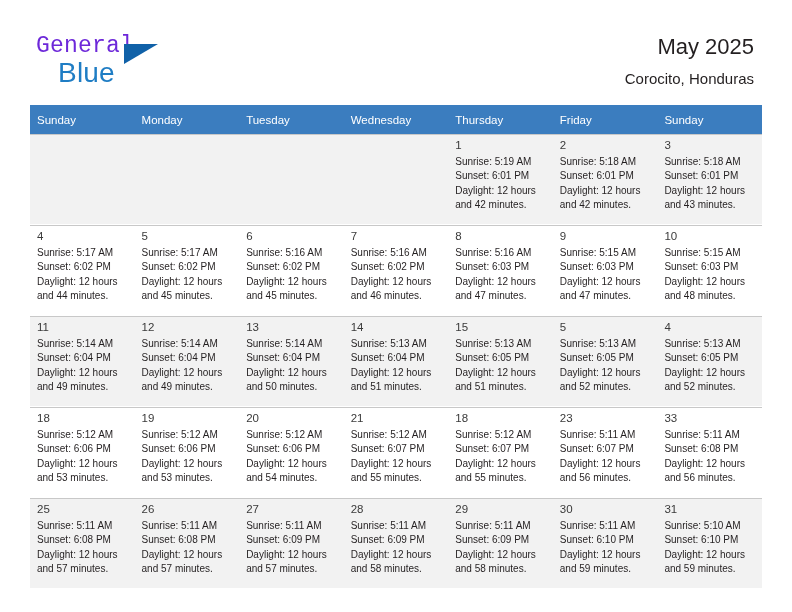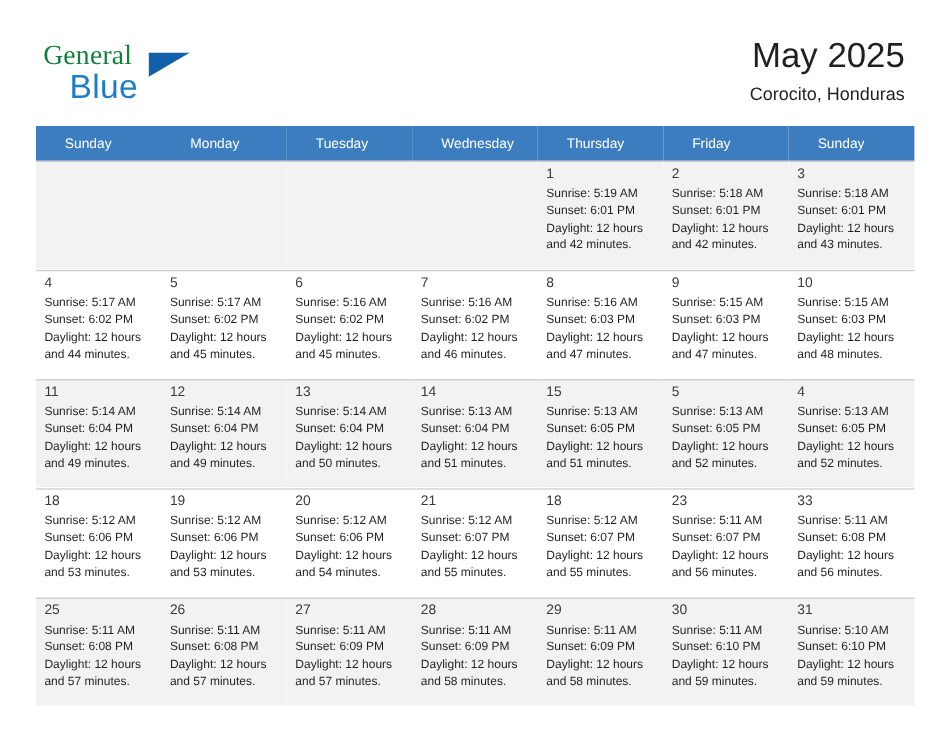--- a/index.html
+++ b/index.html
@@ -35,22 +35,22 @@
     top: 33px;
     width: 200px;
     height: 56px;
   }
   .brand-general {
     position: absolute;
     left: 0;
     top: 0;
     font-size: 23px;
     letter-spacing: 0.2px;
-    color: #15803d;
-    font-family: Liberation Serif, serif;
+    color: #6d28d9;
+    font-family: Liberation Mono, monospace;
   }
   .brand-blue {
     position: absolute;
     left: 22px;
     top: 24px;
     font-size: 28px;
     letter-spacing: 0.2px;
     color: #1f7dc4;
     font-family: "Liberation Sans", sans-serif;
   }
@@ -64,21 +64,21 @@
     border-bottom: 20px solid transparent;
   }
 
   .title-block {
     position: absolute;
     right: 38px;
     top: 30px;
     text-align: right;
   }
   .cal-title {
-    font-size: 29px;
+    font-size: 22px;
     color: #231f20;
     line-height: 34px;
     white-space: nowrap;
   }
   .cal-subtitle {
     margin-top: 5px;
     font-size: 15px;
     color: #231f20;
     line-height: 19px;
     white-space: nowrap;
@@ -93,21 +93,21 @@
     width: 732px;
     border-collapse: collapse;
     table-layout: fixed;
   }
   .calendar th {
     background: #3b7dbf;
     color: #ffffff;
     font-size: 11.5px;
     font-weight: normal;
     text-align: left;
-    padding: 5px 0 5px 24px;
+    padding: 5px 0 5px 7px;
     height: 19px;
     vertical-align: middle;
     border: none;
   }
   .calendar td {
     vertical-align: top;
     padding: 0;
     height: 90px;
     border-bottom: 1px solid #ffffff;
   }

